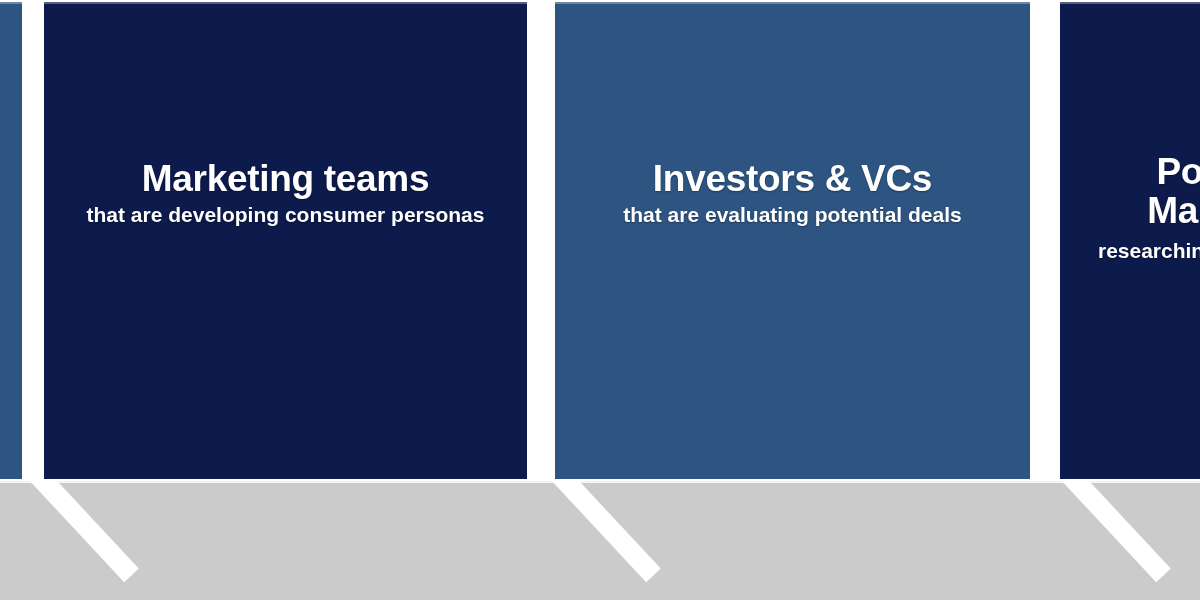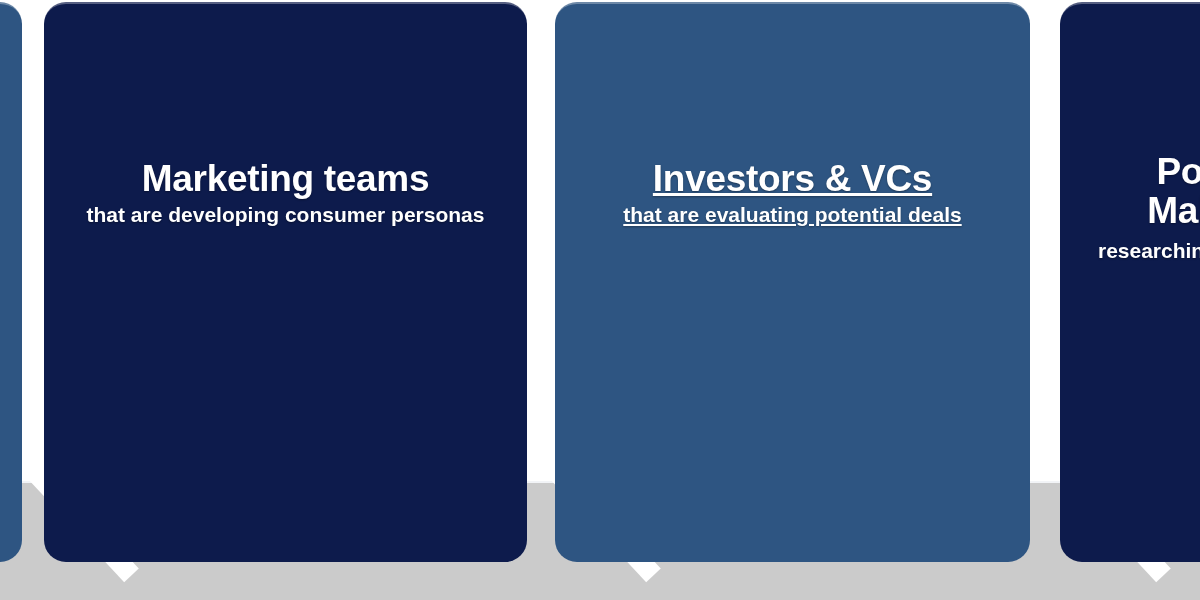--- a/index.html
+++ b/index.html
@@ -48,29 +48,28 @@
     transform-origin: top center;
   }
   #base-divider-1 { left: 26px;   transform: rotate(-43deg); }
   #base-divider-2 { left: 548px;  transform: rotate(-43deg); }
   #base-divider-3 { left: 1058px; transform: rotate(-43deg); }
 
   
   .card {
     position: absolute;
     top: 2px;
-    height: 560px;
+    height: 477px;
     box-sizing: border-box;
     display: flex;
     flex-direction: column;
     align-items: center;
     justify-content: flex-start;
     overflow: hidden;
     border-top: 2px solid rgba(255,255,255,0.30);
-    border-radius: 22px;
   }
   .card-navy  { background: #0d1b4c; }
   .card-blue  { background: #2e5582; }
 
   
   #card-left-partial {
     left: -60px;
     width: 82px;
   }
   
@@ -107,21 +106,21 @@
   }
   .card-subtitle {
     font-size: 21px;
     font-weight: bold;
     line-height: 1.25;
     margin-top: 4px;
   }
 
   
   #card-marketing  .card-text { margin-top: 155px; }
-  #card-investors  .card-text { margin-top: 155px; text-decoration: underline; }
+  #card-investors  .card-text { margin-top: 155px; }
   #card-policy     .card-text { margin-top: 148px; }
 
   
   #card-policy .card-title {
     white-space: normal;
     width: 236px;
     margin: 0 auto;
   }
   #card-policy .card-subtitle {
     white-space: normal;

